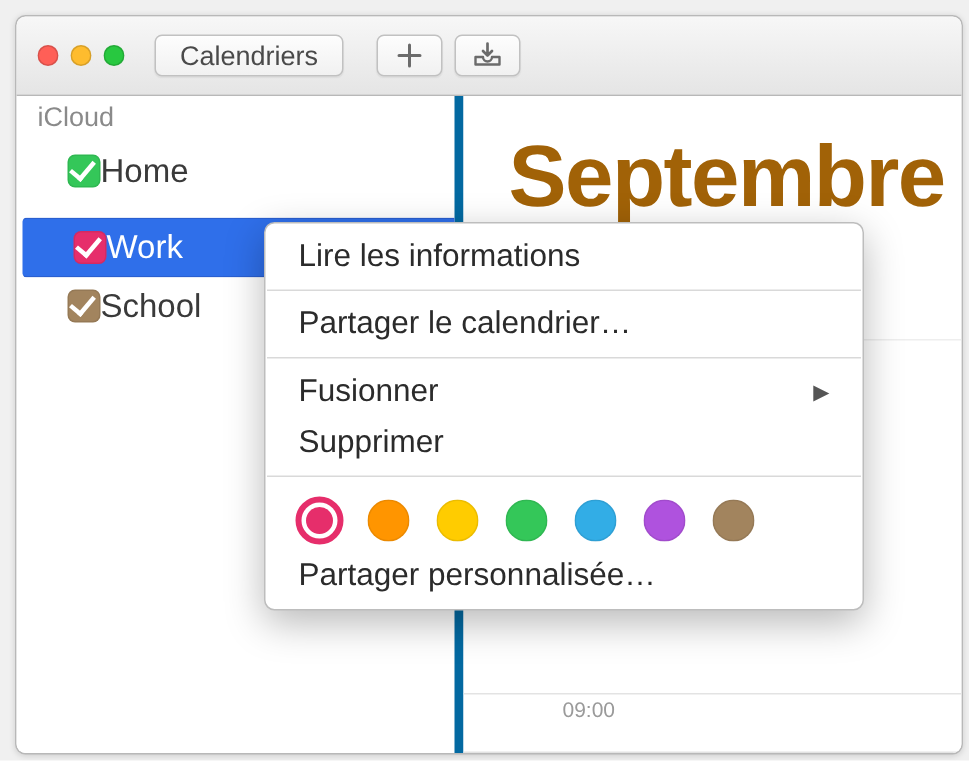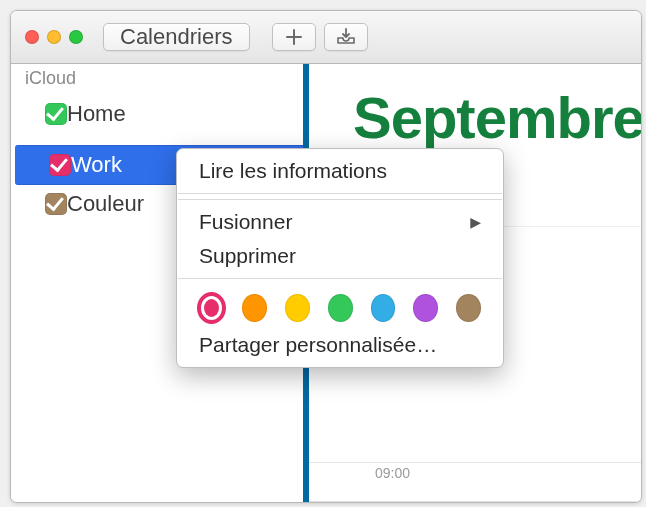--- a/index.html
+++ b/index.html
@@ -37,21 +37,21 @@
     height: 28px;
     border: 1px solid #c1c1c1;
     border-radius: 5px;
     background: linear-gradient(#fdfdfd,#f1f1f1);
     display: flex; align-items: center; justify-content: center;
     font-size: 17px;
     color: #555;
     padding: 0 14px;
     box-shadow: 0 1px 0 rgba(255,255,255,0.5) inset, 0 1px 1px rgba(0,0,0,0.06);
   }
-  .tb-btn.calendars { font-size: 22px; color:#4a4a4a; font-weight: 400; padding: 0 16px;}
+  .tb-btn.calendars { font-size: 18px; color:#4a4a4a; font-weight: 400; padding: 0 16px;}
   .tb-btn.icon { width: 44px; padding:0; }
   .tb-spacer { width: 6px; }
   .content { display:flex; height: calc(100% - 53px); }
   .sidebar {
     width: 298px;
     background:#fff;
     border-right: 6px solid #0369a1;
     font-size: 20px;
   }
   .section-head {
@@ -78,37 +78,37 @@
     position:relative; flex-shrink:0;
     box-shadow: inset 0 0 0 1px rgba(0,0,0,0.08);
   }
   .chk::after{
     content:""; position:absolute; left:5px; top:1px;
     width:7px; height:13px; border:solid #fff; border-width:0 3px 3px 0;
     transform:rotate(40deg);
   }
   .main { flex:1; position:relative; overflow:hidden; background:#fff;}
   .month-title {
-    position:absolute; top:20px; left:44px;
-    font-size: 58px; font-weight:700; color:#15803d;
+    position:absolute; top:20px; left:30px;
+    font-size: 58px; font-weight:700; color:#a16207;
     letter-spacing:-1px;
   }
   .timeslot {
     position:absolute; left:0; right:0; bottom:0; height:40px;
     border-top:1px solid #e3e3e3;
     border-bottom:1px solid #e3e3e3;
     color:#9a9a9a; font-size:14px;
     display:flex; align-items:flex-start; padding:2px 0 0 66px;
   }
   .grid-line{ position:absolute; left:0; right:0; height:1px; background:#eee;}
   .gl1{top:162px;} 
   .context-menu {
     position:absolute;
     top: 148px; left: 176px;
-    width: 328px;
+    width: 400px;
     background:#fff;
     border:1px solid #bdbdbd;
     border-radius:7px;
     box-shadow: 0 8px 26px rgba(0,0,0,0.28);
     padding: 5px 0;
     font-size: 21px;
     color:#2b2b2b;
   }
   .menu-item {
     padding: 5px 22px;
@@ -171,39 +171,42 @@
       <div class="cal-item">
         <span class="chk" style="background:#34c759"></span>
         <span>Home</span>
       </div>
       <div class="cal-item selected">
         <span class="chk" style="background:#e62e6b"></span>
         <span>Work</span>
       </div>
       <div class="cal-item">
         <span class="chk" style="background:#a2845e"></span>
-        <span>Couleur</span>
+        <span>School</span>
       </div>
     </div>
 
     <div class="main">
       <div class="month-title">Septembre</div>
       <div class="grid-line gl1"></div>
       <div class="timeslot">
         <span>09:00</span>
       </div>
     </div>
   </div>
 </div>
 
 <div class="context-menu">
   <div class="menu-item">
     <span>Lire les informations</span>
   </div>
   <div class="menu-sep"></div>
+  <div class="menu-item">
+    <span>Partager le calendrier…</span>
+  </div>
   <div class="menu-sep"></div>
   <div class="menu-item">
     <span>Fusionner</span>
     <span class="submenu-arrow">▶</span>
   </div>
   <div class="menu-item">
     <span>Supprimer</span>
   </div>
   <div class="menu-sep"></div>
   <div class="color-row">

